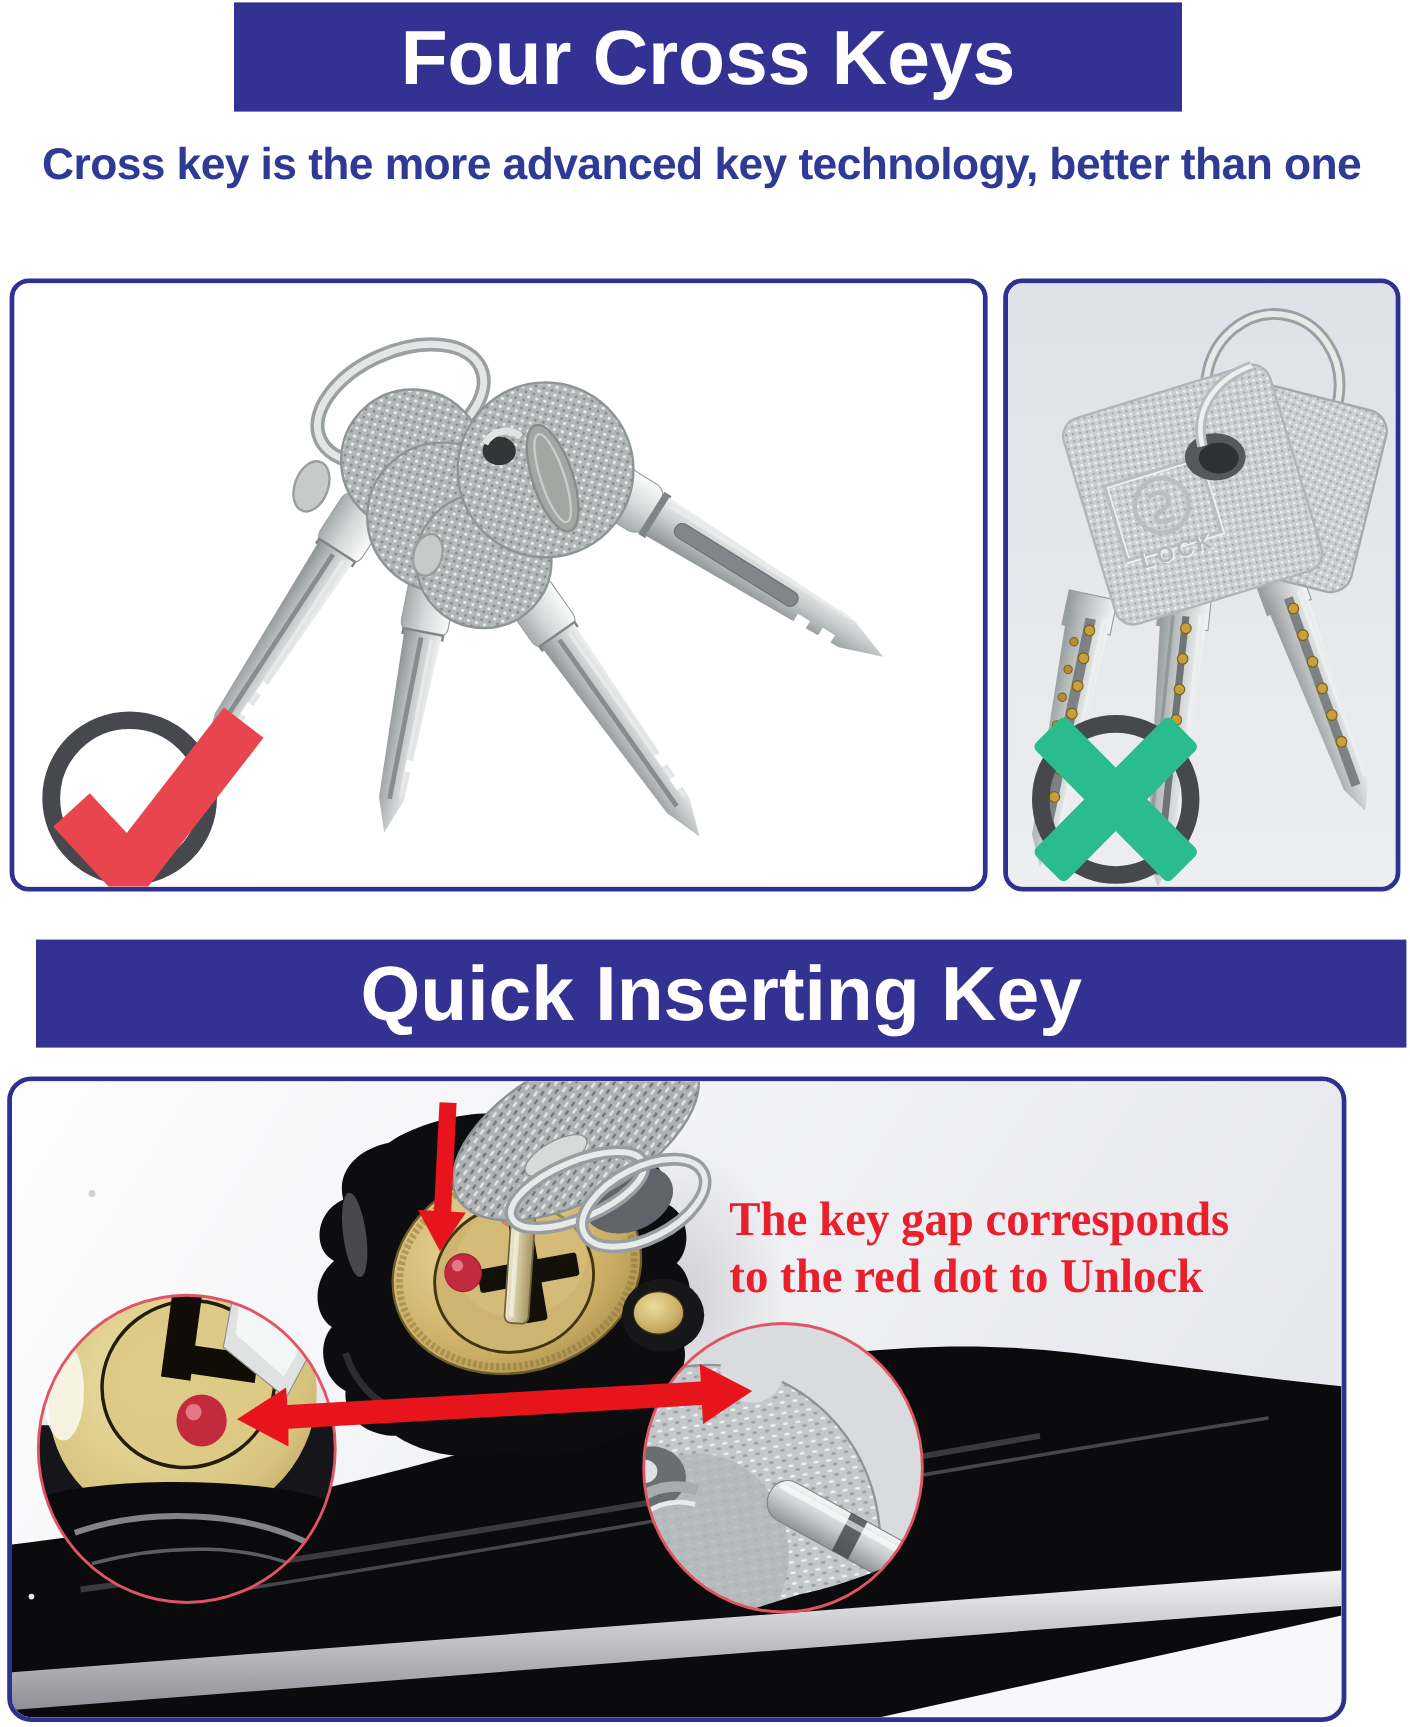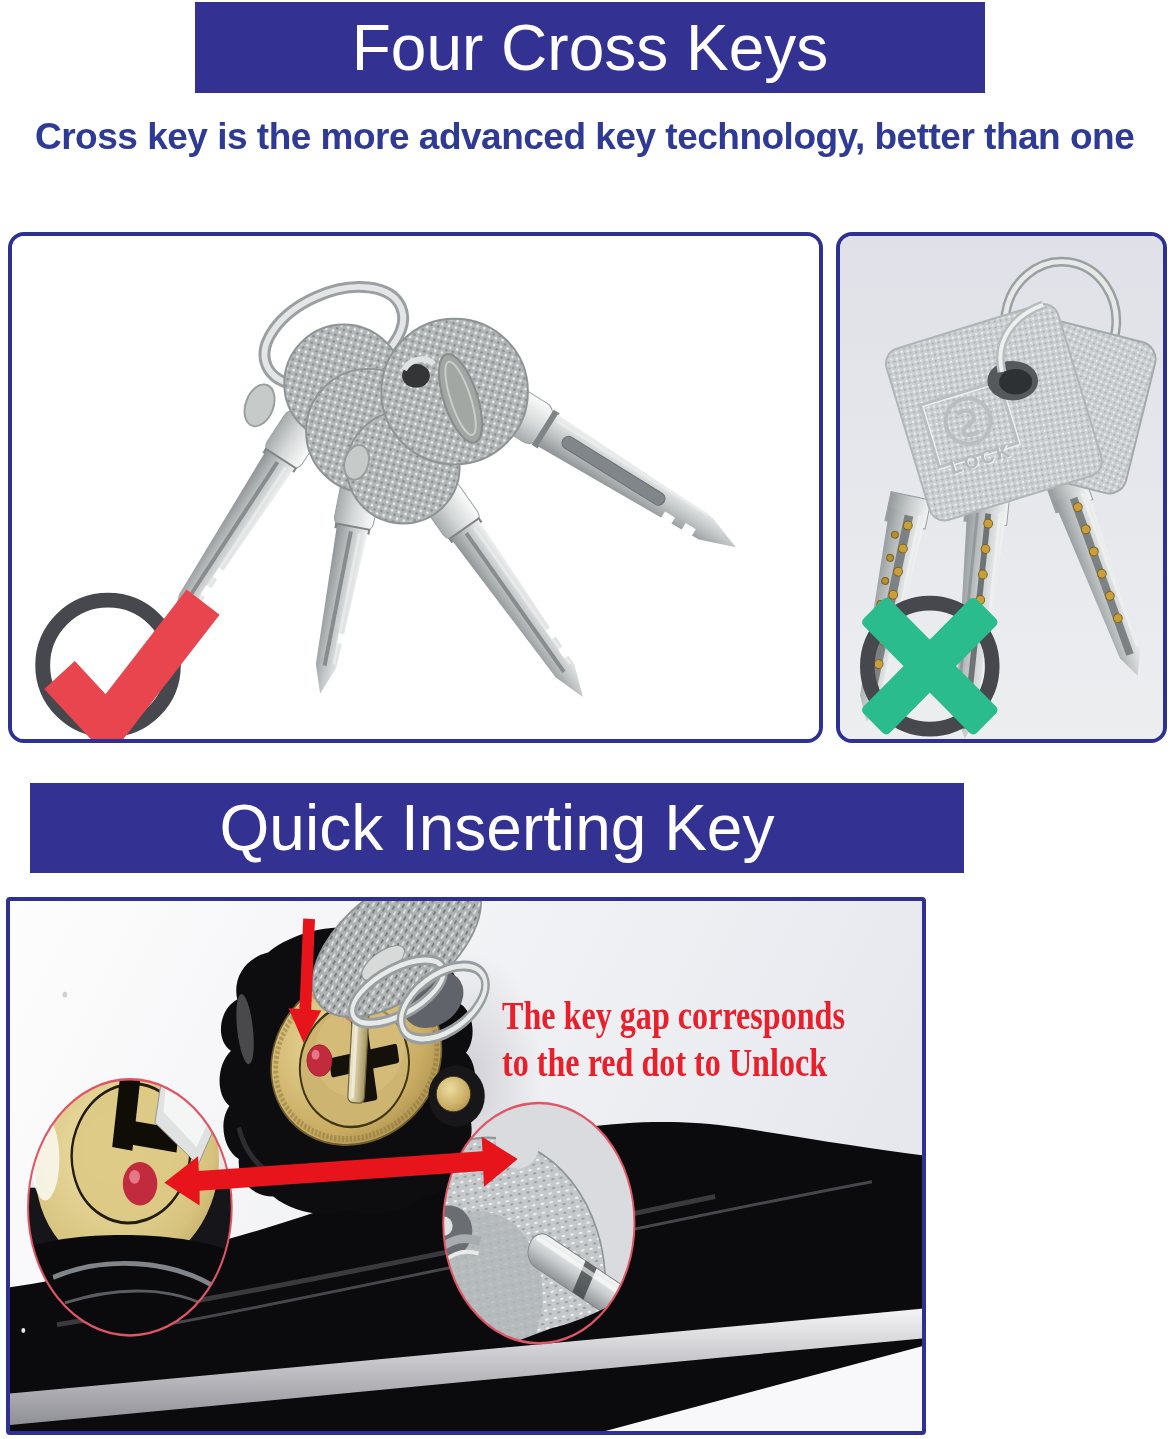--- a/index.html
+++ b/index.html
@@ -8,36 +8,36 @@
     --ring-gray:#46484d; --arrow-red:#e8141b; --brass-main:#c9ab62;
   }
   html,body{margin:0;padding:0;}
   body{
     width:1175px;height:1439px;position:relative;background:#ffffff;
     font-family:"Liberation Sans", sans-serif;overflow:hidden;
   }
   .banner{
     position:absolute;background:var(--banner-bg);color:#fff;
     display:flex;align-items:center;justify-content:center;
-    font-weight:normal;font-size:64px;letter-spacing:0px;
+    font-weight:bold;font-size:64px;letter-spacing:0px;
   }
   #banner1{left:195px;top:2px;width:790px;height:91px;}
-  #banner2{left:30px;top:783px;width:934px;height:90px;}
+  #banner2{left:30px;top:783px;width:1142px;height:90px;}
   #intro{position:absolute;left:5px;top:114px;width:1156px;margin-left:30px;}
   .intro-line{
     color:var(--intro-text);font-size:37px;font-weight:bold;line-height:46px;
     letter-spacing:-0.5px;white-space:nowrap;
   }
   .panel{
     position:absolute;border:4px solid var(--panel-border);
     border-radius:16px;overflow:hidden;box-sizing:border-box;background:#fff;
   }
   #panel-good{left:8px;top:232px;width:815px;height:511px;}
   #panel-bad{left:836px;top:232px;width:331px;height:511px;background:#e7e8ec;}
-  #panel-lock{left:6px;top:897px;width:920px;height:538px;border-radius:4px;}
+  #panel-lock{left:6px;top:897px;width:1116px;height:538px;border-radius:20px;}
   .panel svg{display:block;width:100%;height:100%;}
   [data-name="check-mark"]{stroke:var(--check-red);}
   [data-name="cross-mark-bar"]{fill:var(--cross-green);}
   [data-name="icon-ring"]{stroke:var(--ring-gray);}
   [data-name="down-arrow-icon"] *,[data-name="double-arrow-icon"]{fill:var(--arrow-red);}
   .annot{
     fill:var(--annotation-red);
     font-family:"Liberation Serif", serif;font-weight:bold;font-size:41px;
   }
 </style>

